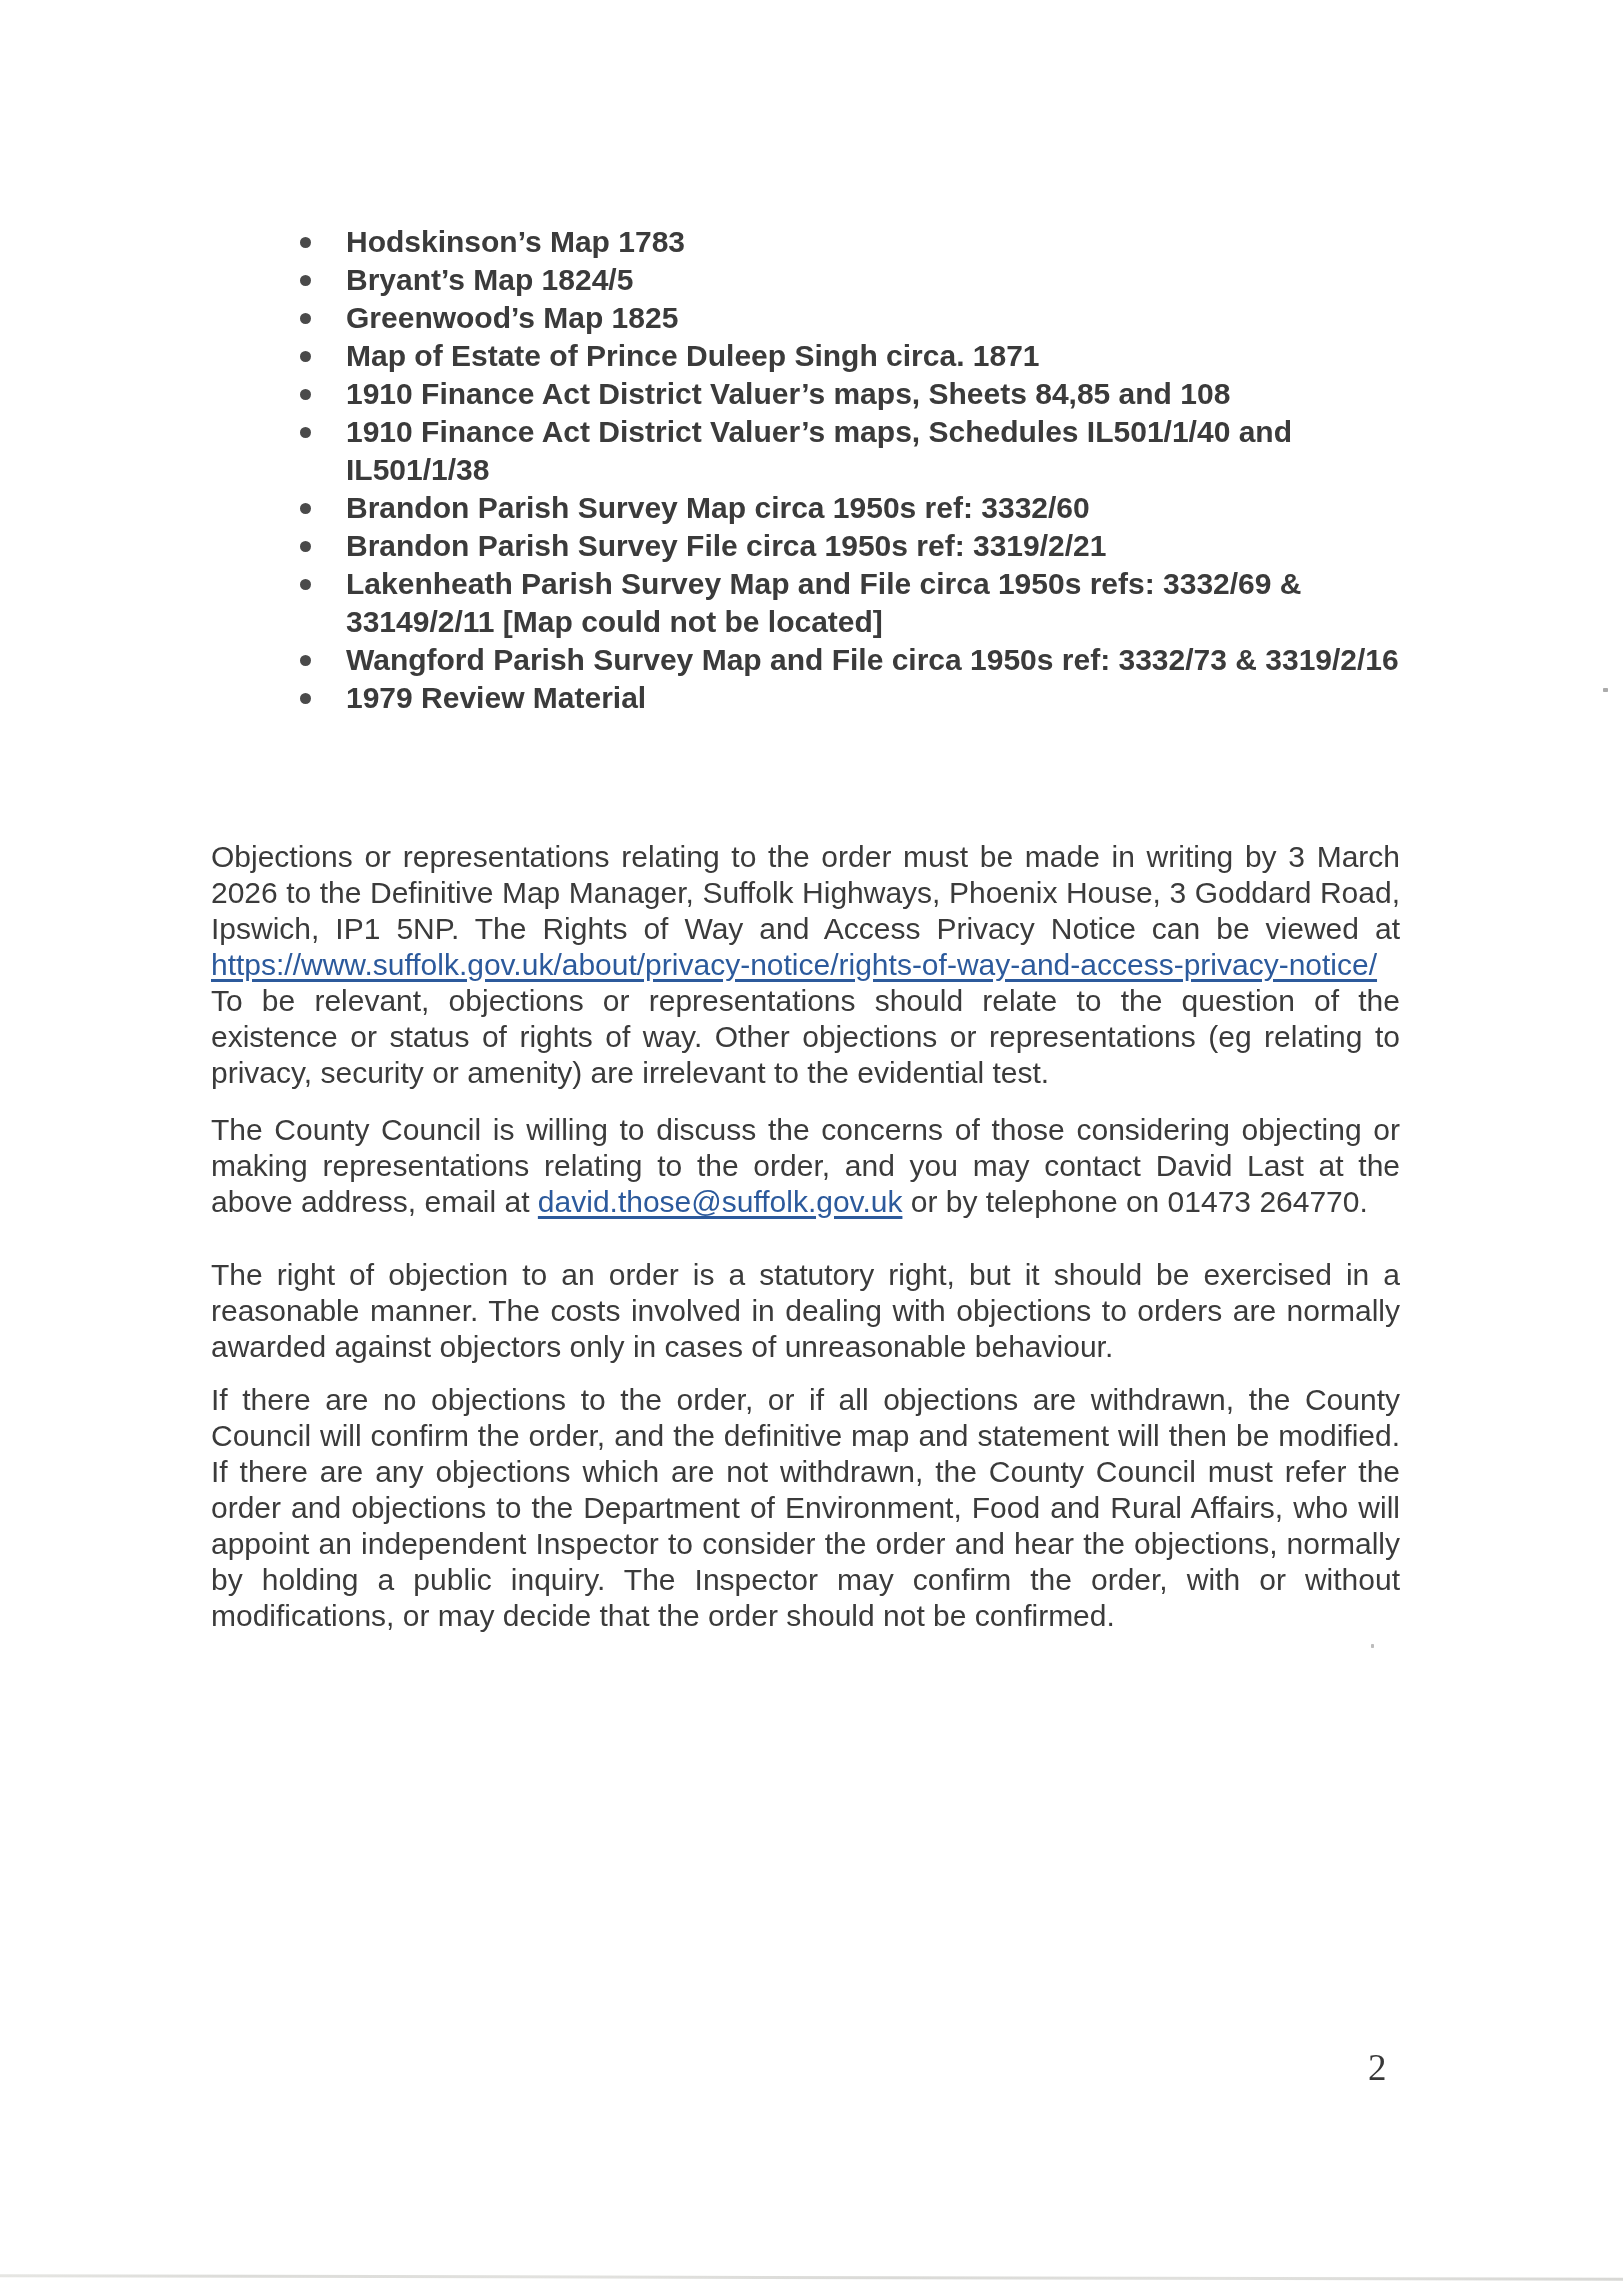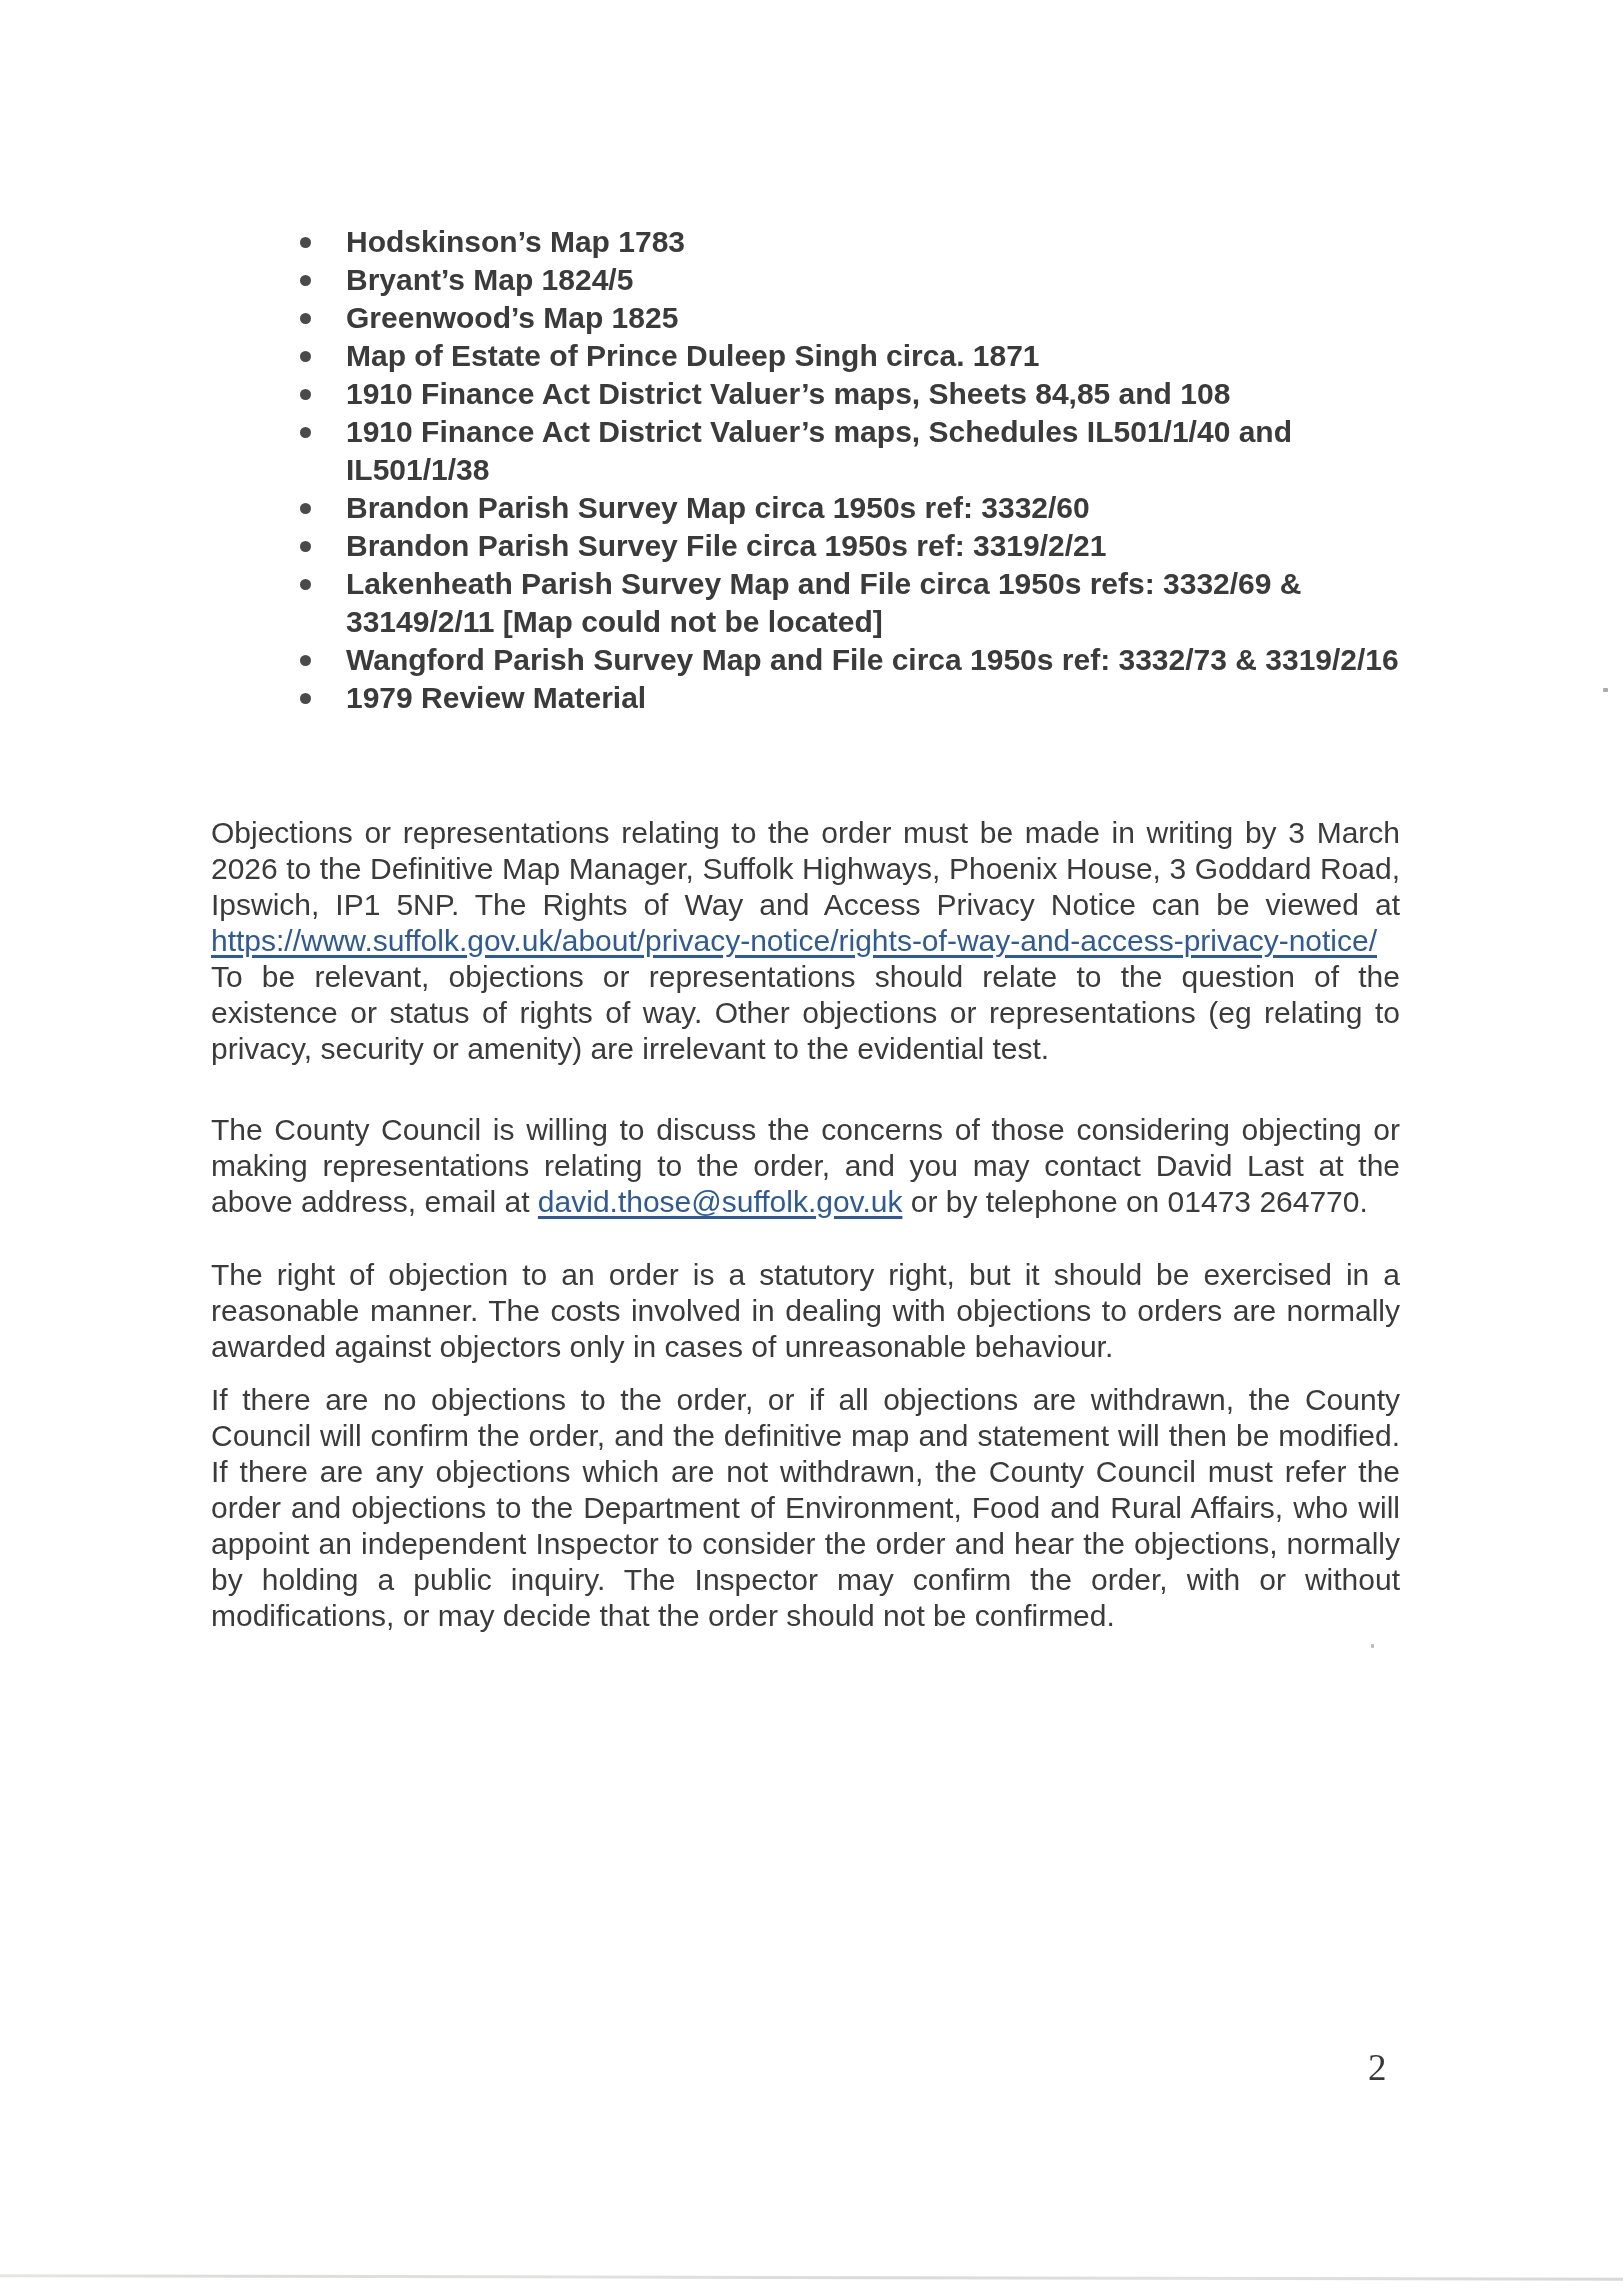--- a/index.html
+++ b/index.html
@@ -48,21 +48,21 @@
   
   .para {
     position: absolute;
     left: 211px;
     width: 1189px;
     margin: 0;
     font-size: 30px;
     line-height: 36px;
     text-align: justify;
   }
-  .p-objections { top: 815px; }
+  .p-objections { top: 839px; }
   .p-contact    { top: 1112px; }
   .p-right      { top: 1257px; }
   .p-noobj      { top: 1382px; }
   a.doc-link {
     color: #2c5a9c;
     text-decoration: underline;
     text-decoration-color: #2c5a9c;
     text-decoration-thickness: 2.5px;
     text-underline-offset: 4.2px;
     cursor: pointer;

